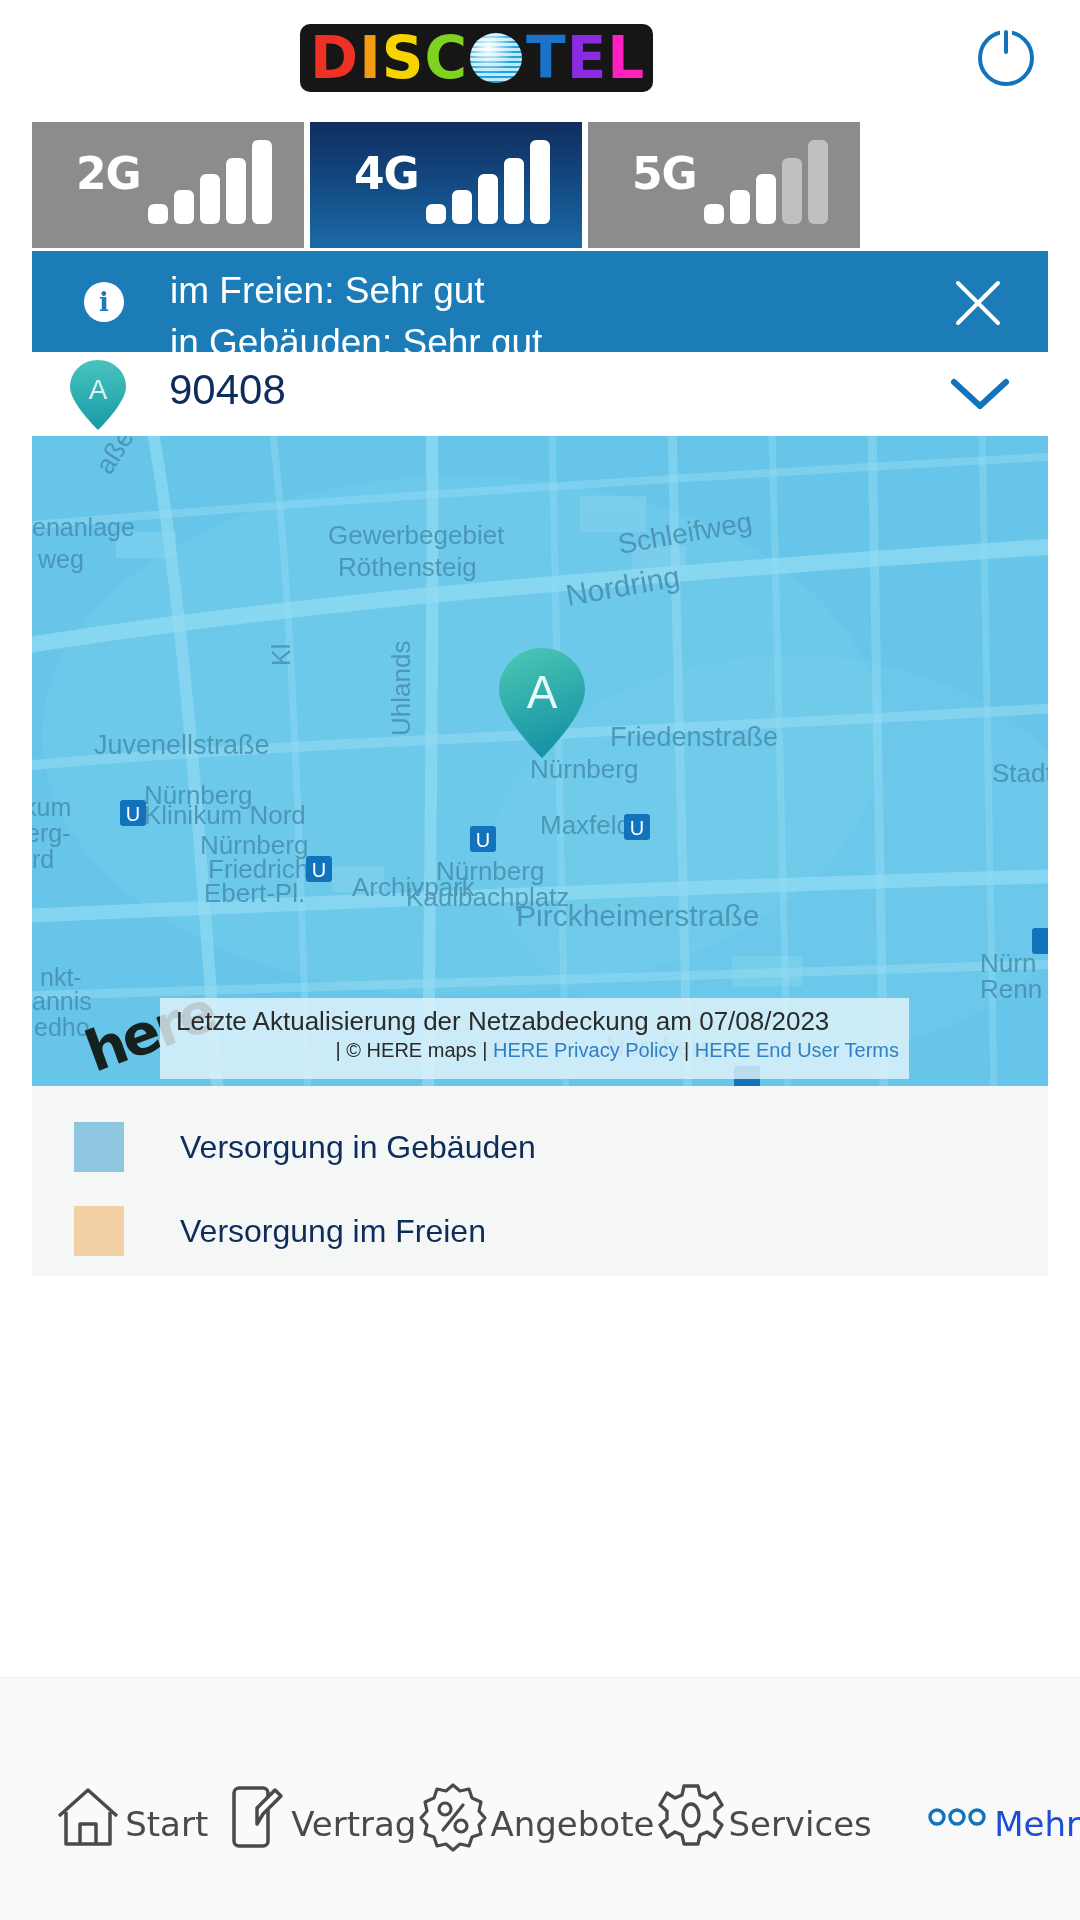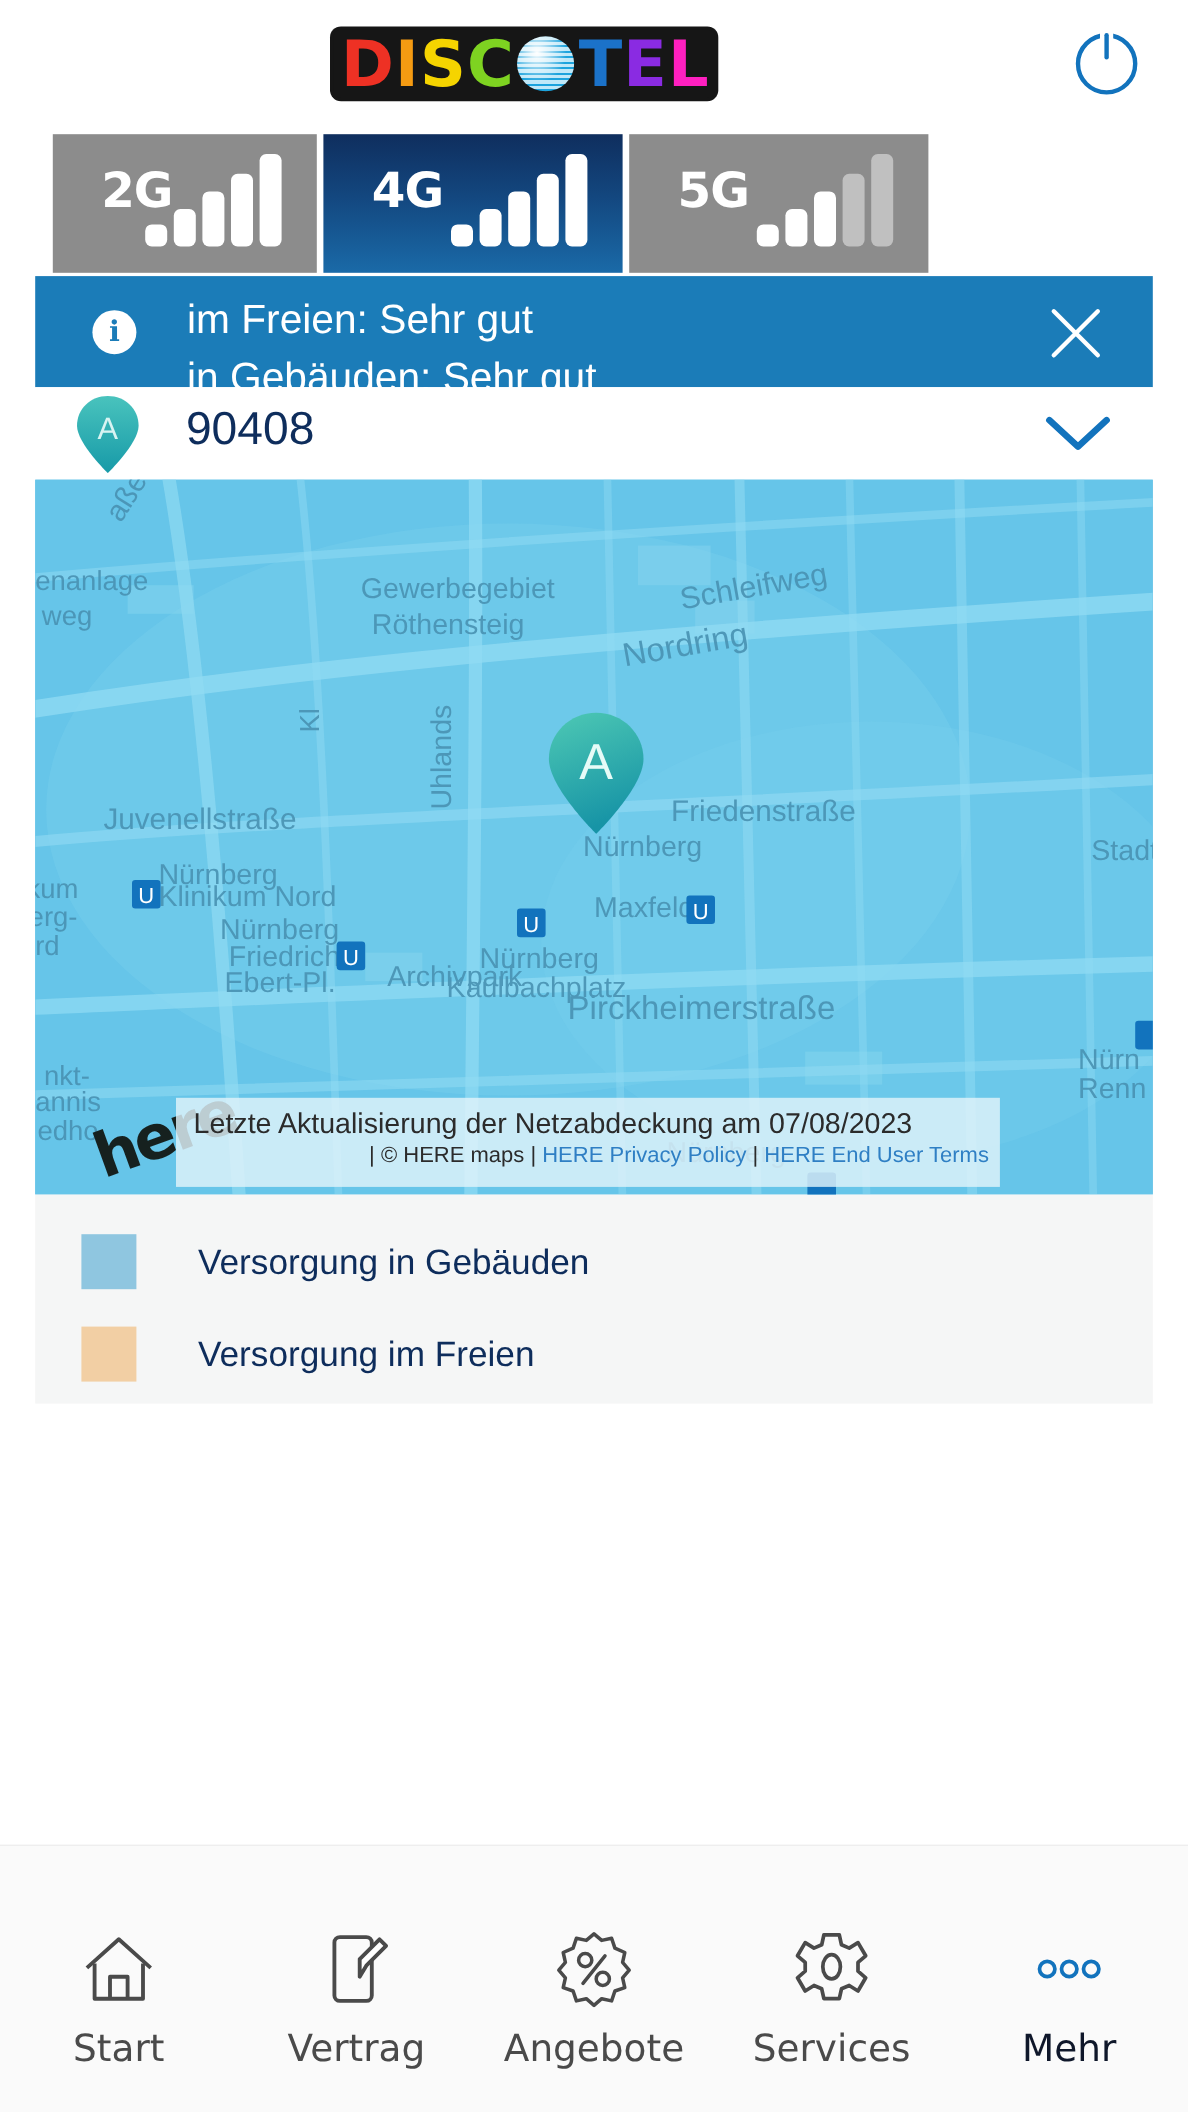--- a/index.html
+++ b/index.html
@@ -62,21 +62,21 @@
     position:absolute;left:32px;top:122px;
     width:1016px;height:126px;
     display:flex;gap:6px;
   }
   .tech{
     position:relative;
     height:126px;
     background:#8c8c8c;
     overflow:hidden;
   }
-  .tech.w-left{width:240px;margin-left:16px;}
+  .tech.w-left{width:272px;}
   .tech.w-mid{width:272px;}
   .tech.w-right{width:272px;}
   .tech.active{
     background:linear-gradient(180deg,#0f2e5e 0%, #13477f 45%, #1a6aa8 100%);
   }
   .tech-label{
     position:absolute;left:44px;top:26px;
     color:#ffffff;font-weight:bold;font-size:44px;
     font-family:"DejaVu Sans", sans-serif;
     letter-spacing:-1px;
@@ -178,29 +178,29 @@
     font-family:"Liberation Sans", sans-serif;
   }
 
   
   .bottomnav{
     position:absolute;left:0;bottom:0;width:1080px;height:242px;
     background:#fafafa;border-top:1px solid #ececec;
     display:flex;
   }
   .nav-item{
-    flex:1;display:flex;flex-direction:column;align-items:center;
-    justify-content:center;padding-top:36px;
+    flex:1;display:flex;flex-direction:row;align-items:center;
+    justify-content:flex-end;padding-top:36px;
   }
   .nav-icon{height:78px;display:flex;align-items:center;justify-content:center;}
   .nav-label{
     margin-top:14px;font-size:34px;color:#4a4a4a;
     font-family:"DejaVu Sans", sans-serif;
   }
-  .nav-item.active .nav-label{color:#0f172a;}
+  .nav-item.active .nav-label{color:#1d4ed8;}
 </style>
 </head>
 <body>
 
 <div class="header">
   <div class="logo">
     <span class="lg-D">D</span>
     <span class="lg-I">I</span>
     <span class="lg-S">S</span>
     <span class="lg-C">C</span>

